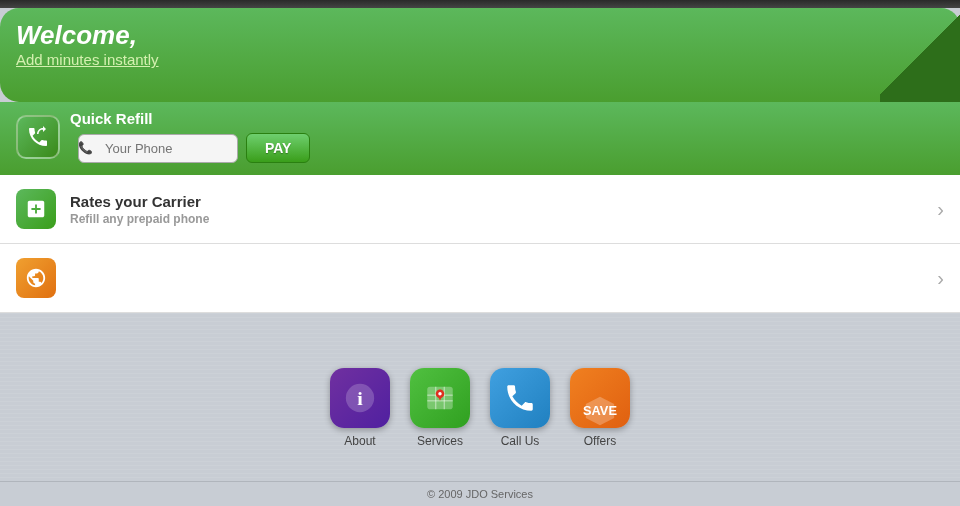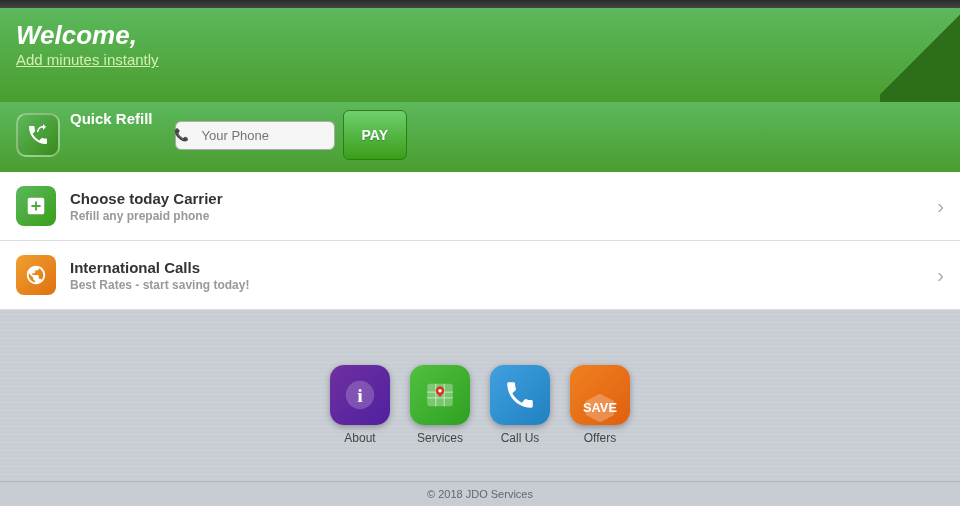--- a/index.html
+++ b/index.html
@@ -18,20 +18,21 @@
       height: 8px;
       background: linear-gradient(to bottom, #2a2a2a, #444);
     }
 
     
     .header {
       background: linear-gradient(to bottom, #5cb85c, #4a9e2f);
       padding: 12px 16px 10px 16px;
       position: relative;
       min-height: 90px;
+      border-radius: 19px;
     }
 
     .header::after {
       content: '';
       position: absolute;
       top: 0; right: 0;
       width: 80px;
       height: 100%;
       background: linear-gradient(135deg, transparent 50%, #2d6e1a 50%);
     }
@@ -73,22 +74,22 @@
     }
 
     .refill-icon svg {
       width: 24px;
       height: 24px;
       fill: white;
     }
 
     .refill-content {
       display: flex;
-      flex-direction: row;
-      gap: 14px;
+      flex-direction: column;
+      gap: 6px;
     }
 
     .refill-label {
       color: #fff;
       font-size: 15px;
       font-weight: bold;
     }
 
     .refill-row {
       display: flex;
@@ -121,21 +122,21 @@
       margin-left: 8px;
     }
 
     .pay-button {
       background: linear-gradient(to bottom, #6ecf6e, #3a9e1a);
       color: white;
       font-weight: bold;
       font-size: 14px;
       border: none;
       border-radius: 6px;
-      padding: 16px 18px;
+      padding: 6px 18px;
       cursor: pointer;
       border: 1px solid #2a8010;
       text-shadow: 0 1px 1px rgba(0,0,0,0.3);
     }
 
     
     .main-content {
       background: #f0f0f0;
     }
 
@@ -312,35 +313,31 @@
 
 <div class="main-content">
 
   <div class="list-item">
     <div class="list-icon green">
       <svg viewBox="0 0 24 24">
         <path fill="white" d="M19 3H5c-1.1 0-2 .9-2 2v14c0 1.1.9 2 2 2h14c1.1 0 2-.9 2-2V5c0-1.1-.9-2-2-2zm-2 10h-4v4h-2v-4H7v-2h4V7h2v4h4v2z"></path>
       </svg>
     </div>
     <div class="list-text">
-      <h3>Choose today Carrier</h3>
+      <h3>Rates your Carrier</h3>
       <p>Refill any prepaid phone</p>
     </div>
     <span class="chevron">›</span>
   </div>
 
   <div class="list-item">
     <div class="list-icon orange">
       <svg viewBox="0 0 24 24">
         <path fill="white" d="M12 2C6.48 2 2 6.48 2 12s4.48 10 10 10 10-4.48 10-10S17.52 2 12 2zm-1 17.93c-3.95-.49-7-3.85-7-7.93 0-.62.08-1.21.21-1.79L9 15v1c0 1.1.9 2 2 2v1.93zm6.9-2.54c-.26-.81-1-1.39-1.9-1.39h-1v-3c0-.55-.45-1-1-1H8v-2h2c.55 0 1-.45 1-1V7h2c1.1 0 2-.9 2-2v-.41c2.93 1.19 5 4.06 5 7.41 0 2.08-.8 3.97-2.1 5.39z"></path>
       </svg>
-    </div>
-    <div class="list-text">
-      <h3>International Calls</h3>
-      <p>Best Rates - start saving today!</p>
     </div>
     <span class="chevron">›</span>
   </div>
 </div>
 
 <div class="gray-area">
   <div class="icon-grid">
 
     <div class="icon-item">
       <div class="app-icon purple">
@@ -388,14 +385,14 @@
           <text x="12" y="15" text-anchor="middle" fill="white" font-size="9" font-weight="bold" font-family="Arial">SAVE</text>
         </svg>
       </div>
       <span class="icon-label">Offers</span>
     </div>
 
   </div>
 </div>
 
 <div class="footer">
-  <span>© 2018 JDO Services</span>
+  <span>© 2009 JDO Services</span>
 </div>
 
 </body></html>

